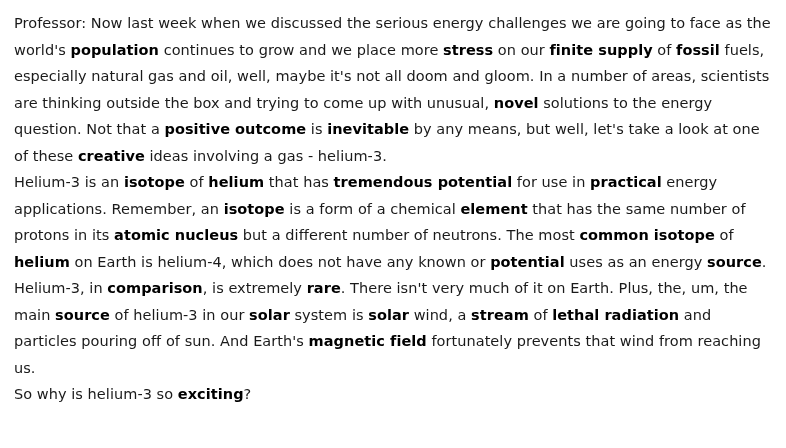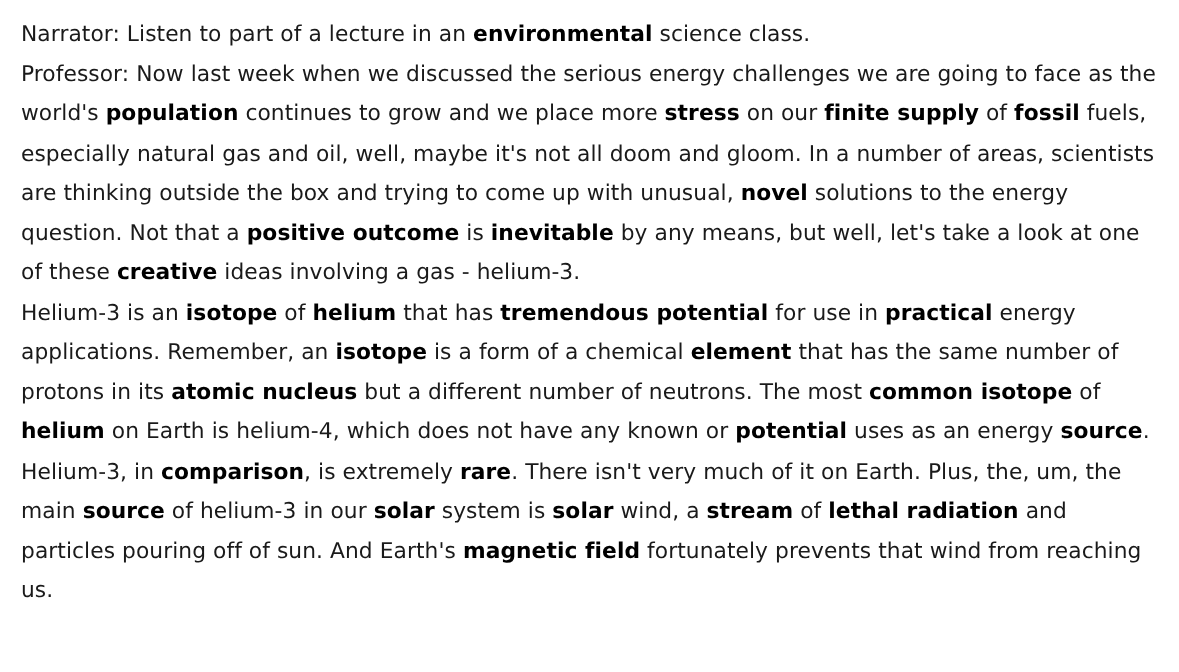--- a/index.html
+++ b/index.html
@@ -28,16 +28,16 @@
   }
   .para b {
     font-weight: bold;
     color: #000000;
   }
 </style>
 </head>
 <body>
 
 <div id="transcript">
-    <p class="para"><span>Narrator: Listen to part of a lecture in an </span><b>environmental</b><span> science class.</span></p>
     <p class="para"><span>Professor: Now last week when we discussed the serious energy challenges we are going to face as the world's </span><b>population</b><span> continues to grow and we place more </span><b>stress</b><span> on our </span><b>finite supply</b><span> of </span><b>fossil</b><span> fuels, especially natural gas and oil, well, maybe it's not all doom and gloom. In a number of areas, scientists are thinking outside the box and trying to come up with unusual, </span><b>novel</b><span> solutions to the energy question. Not that a </span><b>positive outcome</b><span> is </span><b>inevitable</b><span> by any means, but well, let's take a look at one of these </span><b>creative</b><span> ideas involving a gas - helium-3.</span></p>
     <p class="para"><span>Helium-3 is an </span><b>isotope</b><span> of </span><b>helium</b><span> that has </span><b>tremendous potential</b><span> for use in </span><b>practical</b><span> energy applications. Remember, an </span><b>isotope</b><span> is a form of a chemical </span><b>element</b><span> that has the same number of protons in its </span><b>atomic nucleus</b><span> but a different number of neutrons. The most </span><b>common isotope</b><span> of </span><b>helium</b><span> on Earth is helium-4, which does not have any known or </span><b>potential</b><span> uses as an energy </span><b>source</b><span>. Helium-3, in </span><b>comparison</b><span>, is extremely </span><b>rare</b><span>. There isn't very much of it on Earth. Plus, the, um, the main </span><b>source</b><span> of helium-3 in our </span><b>solar</b><span> system is </span><b>solar</b><span> wind, a </span><b>stream</b><span> of </span><b>lethal radiation</b><span> and particles pouring off of sun. And Earth's </span><b>magnetic field</b><span> fortunately prevents that wind from reaching us.</span></p>
+    <p class="para"><span>So why is helium-3 so </span><b>exciting</b><span>?</span></p>
   </div>
 
 </body></html>

